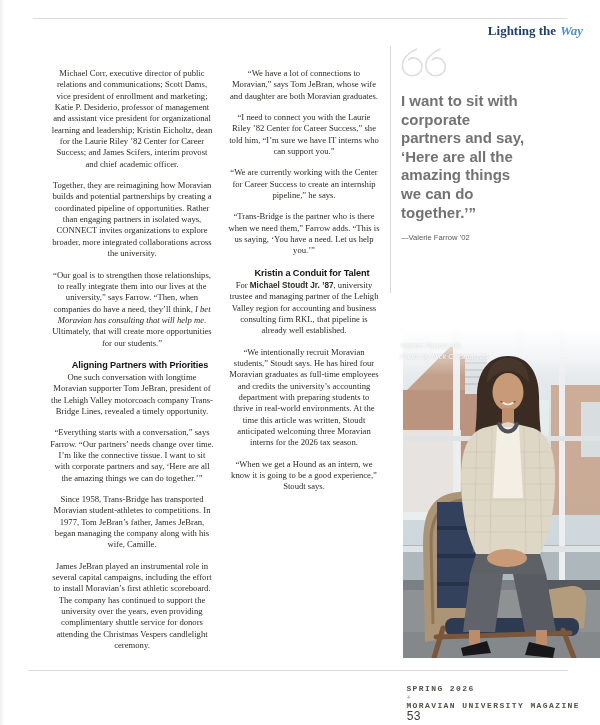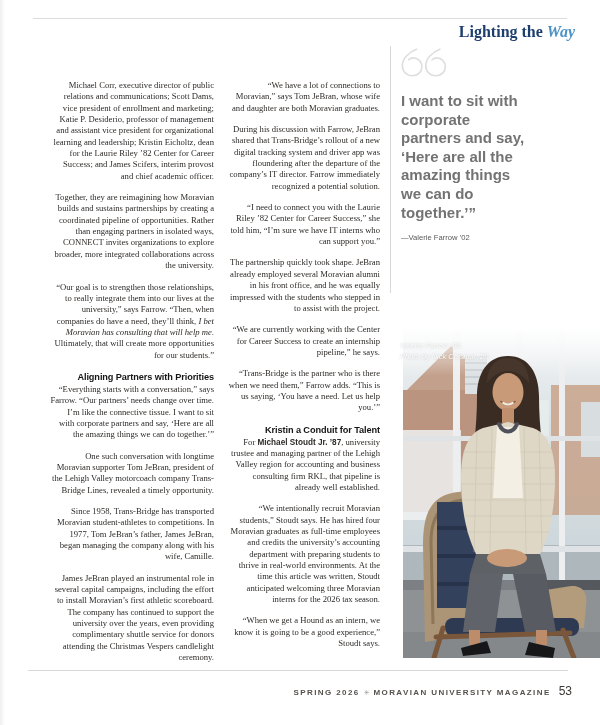--- a/index.html
+++ b/index.html
@@ -2,24 +2,24 @@
 <html><head>
 <meta charset="utf-8">
 <style>
   html,body{margin:0;padding:0;}
   body{width:600px;height:725px;background:#ffffff;position:relative;overflow:hidden;
        font-family:"Liberation Serif", serif;-webkit-font-smoothing:antialiased;}
   .page{position:absolute;inset:0;}
   .edge-shade{position:absolute;left:0;top:0;width:5px;height:725px;
        background:linear-gradient(90deg,#efefef,#ffffff);}
   .top-rule{position:absolute;left:33px;top:18px;width:534px;height:1px;background:#dcdcdc;}
-  .running-head{position:absolute;top:23px;right:25px;font-size:16px;font-weight:bold;color:#1e3f6d;}
+  .running-head{position:absolute;top:23px;right:17px;font-size:13px;font-weight:bold;color:#1e3f6d;}
   .running-head .accent{font-style:italic;color:#4c92c6;margin-left:4px;}
 
-  .col{position:absolute;top:80px;font-size:8.65px;line-height:11.35px;color:#2e2b28;text-align:right;}
+  .col{position:absolute;top:68px;font-size:8.65px;line-height:11.35px;color:#2e2b28;text-align:center;}
   .col1{left:50px;width:164px;}
   .col2{left:228px;width:152px;}
   .col p{margin:0 0 10px 0;}
   .col h3{margin:2px 0 1px 16px;font-family:"Liberation Sans",sans-serif;font-weight:bold;
           font-size:9.2px;line-height:12px;color:#161616;letter-spacing:-0.1px;}
 
   .sidebar-rule{position:absolute;left:390px;top:46px;width:1px;height:247px;background:#d8d8d8;}
   .quote-icon{position:absolute;left:400px;top:46px;width:50px;height:33px;}
   .pull-quote{position:absolute;left:401px;top:92px;width:130px;
        font-family:"Liberation Sans",sans-serif;font-weight:bold;font-size:15px;line-height:18.6px;
@@ -28,52 +28,50 @@
        font-size:7.6px;color:#585858;}
 
   .photo{position:absolute;left:390px;top:330px;width:210px;height:328px;overflow:hidden;padding-left:13px;}
   .photo svg{display:block;width:100%;height:100%;}
   .photo-caption{position:absolute;left:10px;top:11px;font-family:"Liberation Sans",sans-serif;
        font-style:italic;font-size:7.5px;line-height:10.5px;color:rgba(255,255,255,0.93);
        text-shadow:0 0 2px rgba(90,90,90,0.35);}
 
   .footer-rule{position:absolute;left:28px;top:670px;width:540px;height:1px;background:#d9d9d9;}
   .footer{position:absolute;right:28px;top:684px;display:flex;align-items:baseline;
-       font-family:Liberation Sans, sans-serif;color:#4d4a47;}
+       font-family:Liberation Mono, monospace;color:#4d4a47;flex-direction:column;}
   .footer .caps{font-size:8px;letter-spacing:1.4px;font-weight:bold;color:#55514d;}
   .footer .sep{font-size:7px;color:#9a9a9a;margin:0 4px;}
   .footer .pagenum{font-size:12px;color:#3a3734;margin-left:8px;font-weight:normal;}
 </style>
 </head>
 <body>
 
 <div class="page">
 
   <div class="edge-shade"></div>
   <div class="top-rule"></div>
 
   <div class="running-head">
     <span>Lighting the</span><span class="accent">Way</span>
   </div>
 
   <div class="col col1">
       <p>Michael Corr, executive director of public relations and communications; Scott Dams, vice president of enrollment and marketing; Katie P. Desiderio, professor of management and assistant vice president for organizational learning and leadership; Kristin Eicholtz, dean for the Laurie Riley ’82 Center for Career Success; and James Scifers, interim provost and chief academic officer.</p>
-      <p>Together, they are reimagining how Moravian builds and sustains partnerships by creating a coordinated pipeline of opportunities. Rather than engaging partners in isolated ways, CONNECT invites organizations to explore broader, more integrated collaborations across the university.</p>
+      <p>Together, they are reimagining how Moravian builds and potential partnerships by creating a coordinated pipeline of opportunities. Rather than engaging partners in isolated ways, CONNECT invites organizations to explore broader, more integrated collaborations across the university.</p>
       <p><span>“Our goal is to strengthen those relationships, to really integrate them into our lives at the university,” says Farrow. “Then, when companies do have a need, they’ll think, </span><span style="font-style: italic;">I bet Moravian has consulting that will help me</span><span>. Ultimately, that will create more opportunities for our students.”</span></p>
       <h3>Aligning Partners with Priorities</h3>
+      <p>One such conversation with longtime Moravian supporter Tom JeBran, president of the Lehigh Valley motorcoach company Trans-Bridge Lines, revealed a timely opportunity.</p>
       <p>“Everything starts with a conversation,” says Farrow. “Our partners’ needs change over time. I’m like the connective tissue. I want to sit with corporate partners and say, ‘Here are all the amazing things we can do together.’”</p>
-      <p>One such conversation with longtime Moravian supporter Tom JeBran, president of the Lehigh Valley motorcoach company Trans-Bridge Lines, revealed a timely opportunity.</p>
       <p>Since 1958, Trans-Bridge has transported Moravian student-athletes to competitions. In 1977, Tom JeBran’s father, James JeBran, began managing the company along with his wife, Camille.</p>
       <p>James JeBran played an instrumental role in several capital campaigns, including the effort to install Moravian’s first athletic scoreboard. The company has continued to support the university over the years, even providing complimentary shuttle service for donors attending the Christmas Vespers candlelight ceremony.</p>
     </div>
   <div class="col col2">
       <p>“We have a lot of connections to Moravian,” says Tom JeBran, whose wife and daughter are both Moravian graduates.</p>
-      <p>During his discussion with Farrow, JeBran shared that Trans-Bridge’s rollout of a new digital tracking system and driver app was floundering after the departure of the company’s IT director. Farrow immediately recognized a potential solution.</p>
       <p>“I need to connect you with the Laurie Riley ’82 Center for Career Success,” she told him, “I’m sure we have IT interns who can support you.”</p>
-      <p>The partnership quickly took shape. JeBran already employed several Moravian alumni in his front office, and he was equally impressed with the students who stepped in to assist with the project.</p>
       <p>“We are currently working with the Center for Career Success to create an internship pipeline,” he says.</p>
       <p>“Trans-Bridge is the partner who is there when we need them,” Farrow adds. “This is us saying, ‘You have a need. Let us help you.’”</p>
       <h3>Kristin a Conduit for Talent</h3>
       <p><span>For </span><span style="font-weight: bold; font-family: &quot;Liberation Sans&quot;, sans-serif; font-size: 8.2px;">Michael Stoudt Jr. ’87</span><span>, university trustee and managing partner of the Lehigh Valley region for accounting and business consulting firm RKL, that pipeline is already well established.</span></p>
       <p>“We intentionally recruit Moravian students,” Stoudt says. He has hired four Moravian graduates as full-time employees and credits the university’s accounting department with preparing students to thrive in real-world environments. At the time this article was written, Stoudt anticipated welcoming three Moravian interns for the 2026 tax season.</p>
       <p>“When we get a Hound as an intern, we know it is going to be a good experience,” Stoudt says.</p>
     </div>
 
   <div class="sidebar-rule"></div>
 

